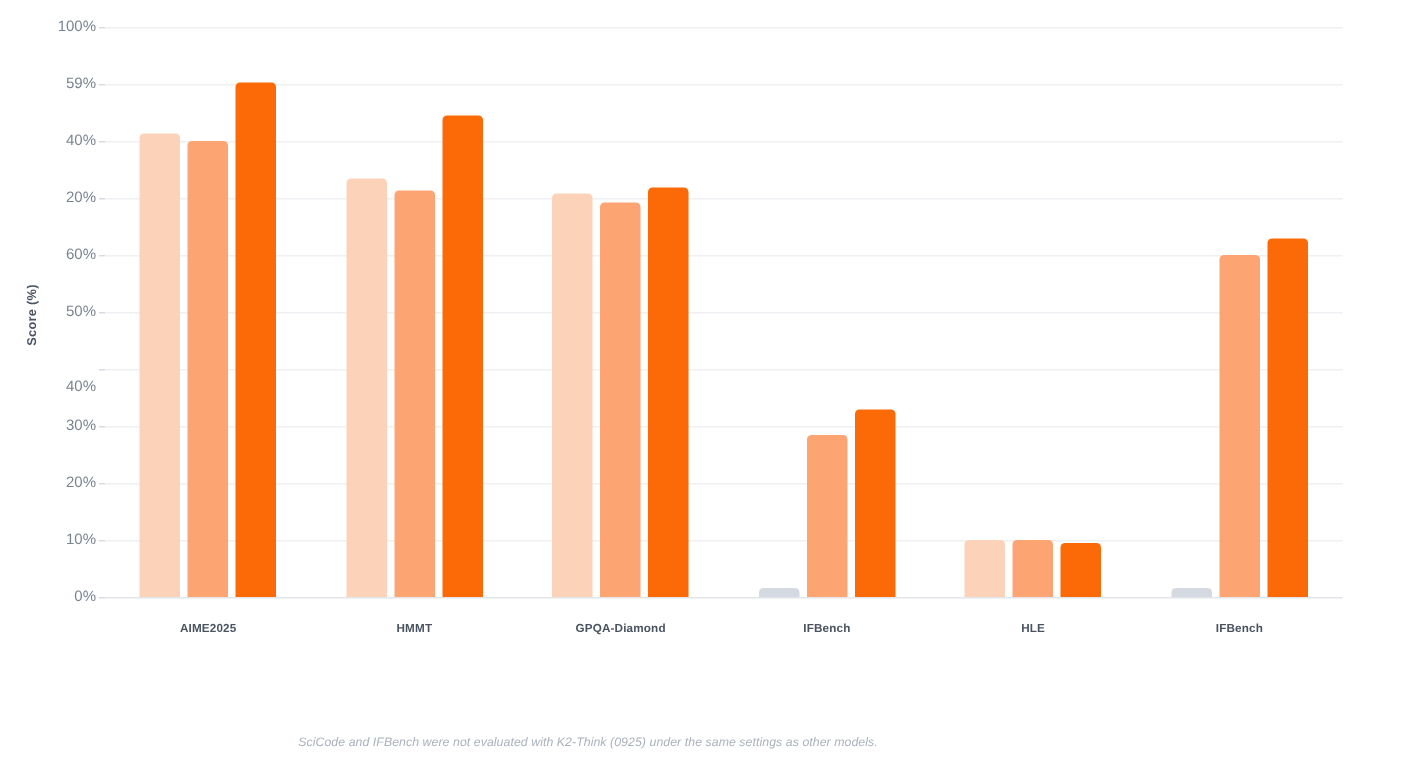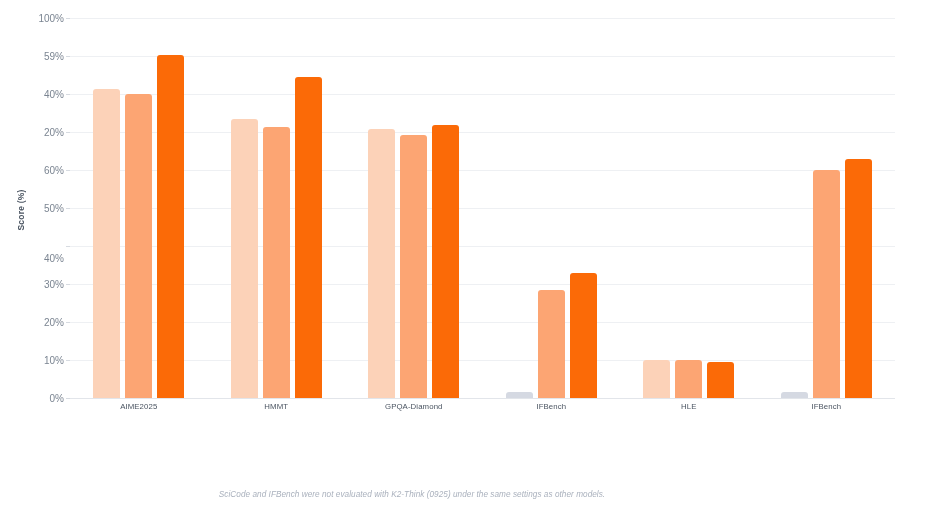--- a/index.html
+++ b/index.html
@@ -88,23 +88,23 @@
     bottom: 0;
     height: 398px;
   }
   .bar {
     position: absolute;
     bottom: 0;
     border-radius: 3px 3px 0 0;
   }
   .x-tick-label {
     position: absolute;
-    top: 402px;
+    top: 414px;
     font-size: 7.8px;
-    font-weight: normal;
+    font-weight: bold;
     color: #4a5461;
     text-align: center;
     white-space: nowrap;
     transform: translateX(-50%);
     letter-spacing: .1px;
   }
 
   
   .legend-box {
     position: absolute;
@@ -140,21 +140,20 @@
   .footnote {
     position: absolute;
     left: 0;
     top: 490px;
     width: 784px;
     text-align: center;
     font-size: 8.2px;
     font-style: italic;
     color: #aab1bd;
     letter-spacing: .05px;
-    margin-left: 20px;
   }
 </style>
 </head>
 <body>
 
 <div id="chart-root">
 
   <div class="plot-wrap">
 
     <div class="y-axis-title">Score (%)</div>

